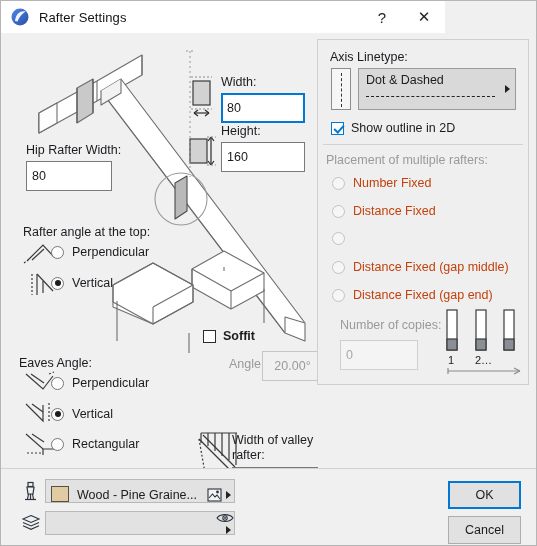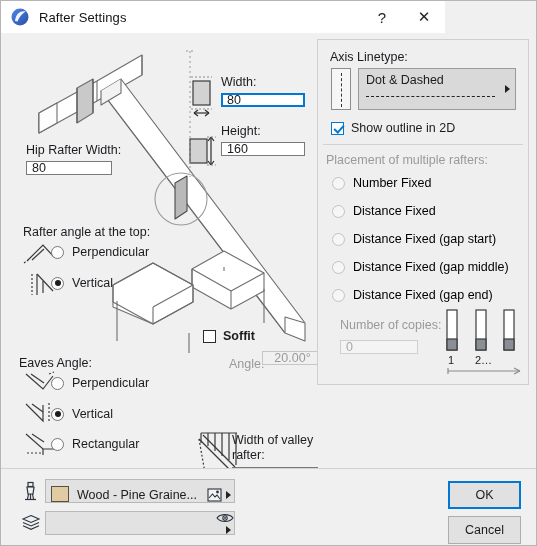--- a/index.html
+++ b/index.html
@@ -189,39 +189,39 @@
   .radio.sel::after {
     content: "";
     position: absolute;
     left: 2.5px; top: 2.5px;
     width: 6px; height: 6px;
     border-radius: 50%;
     background: #1b1b20;
   }
   .radio.dim { border-color: #c2c2c2; background: #f6f6f6; }
   .radio-label { font-size: 12.5px; color: #1b1b20; }
-  .radio-label.dim { color: #000000; }
+  .radio-label.dim { color: #c2410c; }
 
   
   .field-label {
     position: absolute;
     font-size: 12.5px;
     color: #1b1b20;
   }
   .field-label.dim { color: #9a9a9a; }
   .textinput {
     position: absolute;
     box-sizing: border-box;
     background: #ffffff;
     border: 1px solid #7a7a7a;
     font-family: "Liberation Sans", sans-serif;
     font-size: 12.5px;
     color: #1b1b20;
     padding: 0 5px;
-    height: 14px;
+    height: 30px;
     line-height: 20px;
     outline: none;
   }
   .textinput.focused {
     border: 2px solid #0078d4;
     padding: 0 4px;
   }
   .textinput.readonly {
     background: #f0f0f0;
     border: 1px solid #c6c6c6;
@@ -515,21 +515,20 @@
       <div class="radiorow" style="left:14px; top:136px;">
         <span class="radio dim"></span>
         <span class="radio-label dim">Number Fixed</span>
       </div>
       <div class="radiorow" style="left:14px; top:164px;">
         <span class="radio dim"></span>
         <span class="radio-label dim">Distance Fixed</span>
       </div>
       <div class="radiorow" style="left:14px; top:192px;">
         <span class="radio dim"></span>
-        <span class="radio-label dim">Distance Fixed (gap start)</span>
       </div>
       <div class="radiorow" style="left:14px; top:220px;">
         <span class="radio dim"></span>
         <span class="radio-label dim">Distance Fixed (gap middle)</span>
       </div>
       <div class="radiorow" style="left:14px; top:248px;">
         <span class="radio dim"></span>
         <span class="radio-label dim">Distance Fixed (gap end)</span>
       </div>
 

